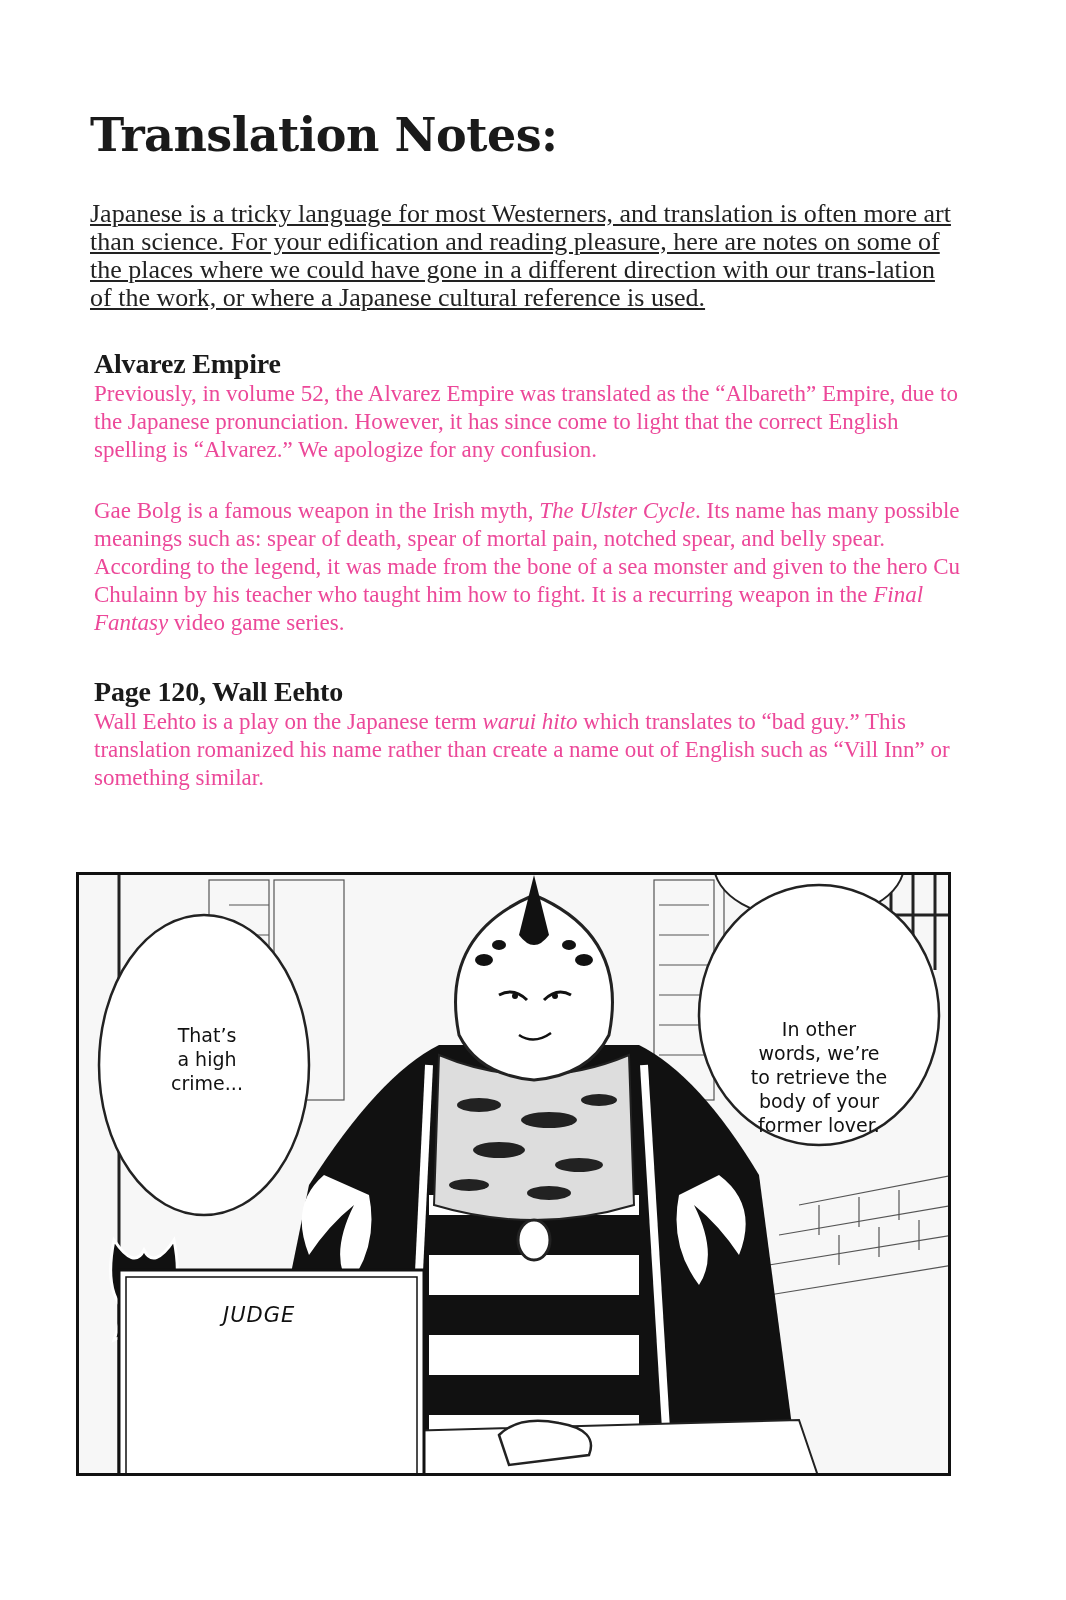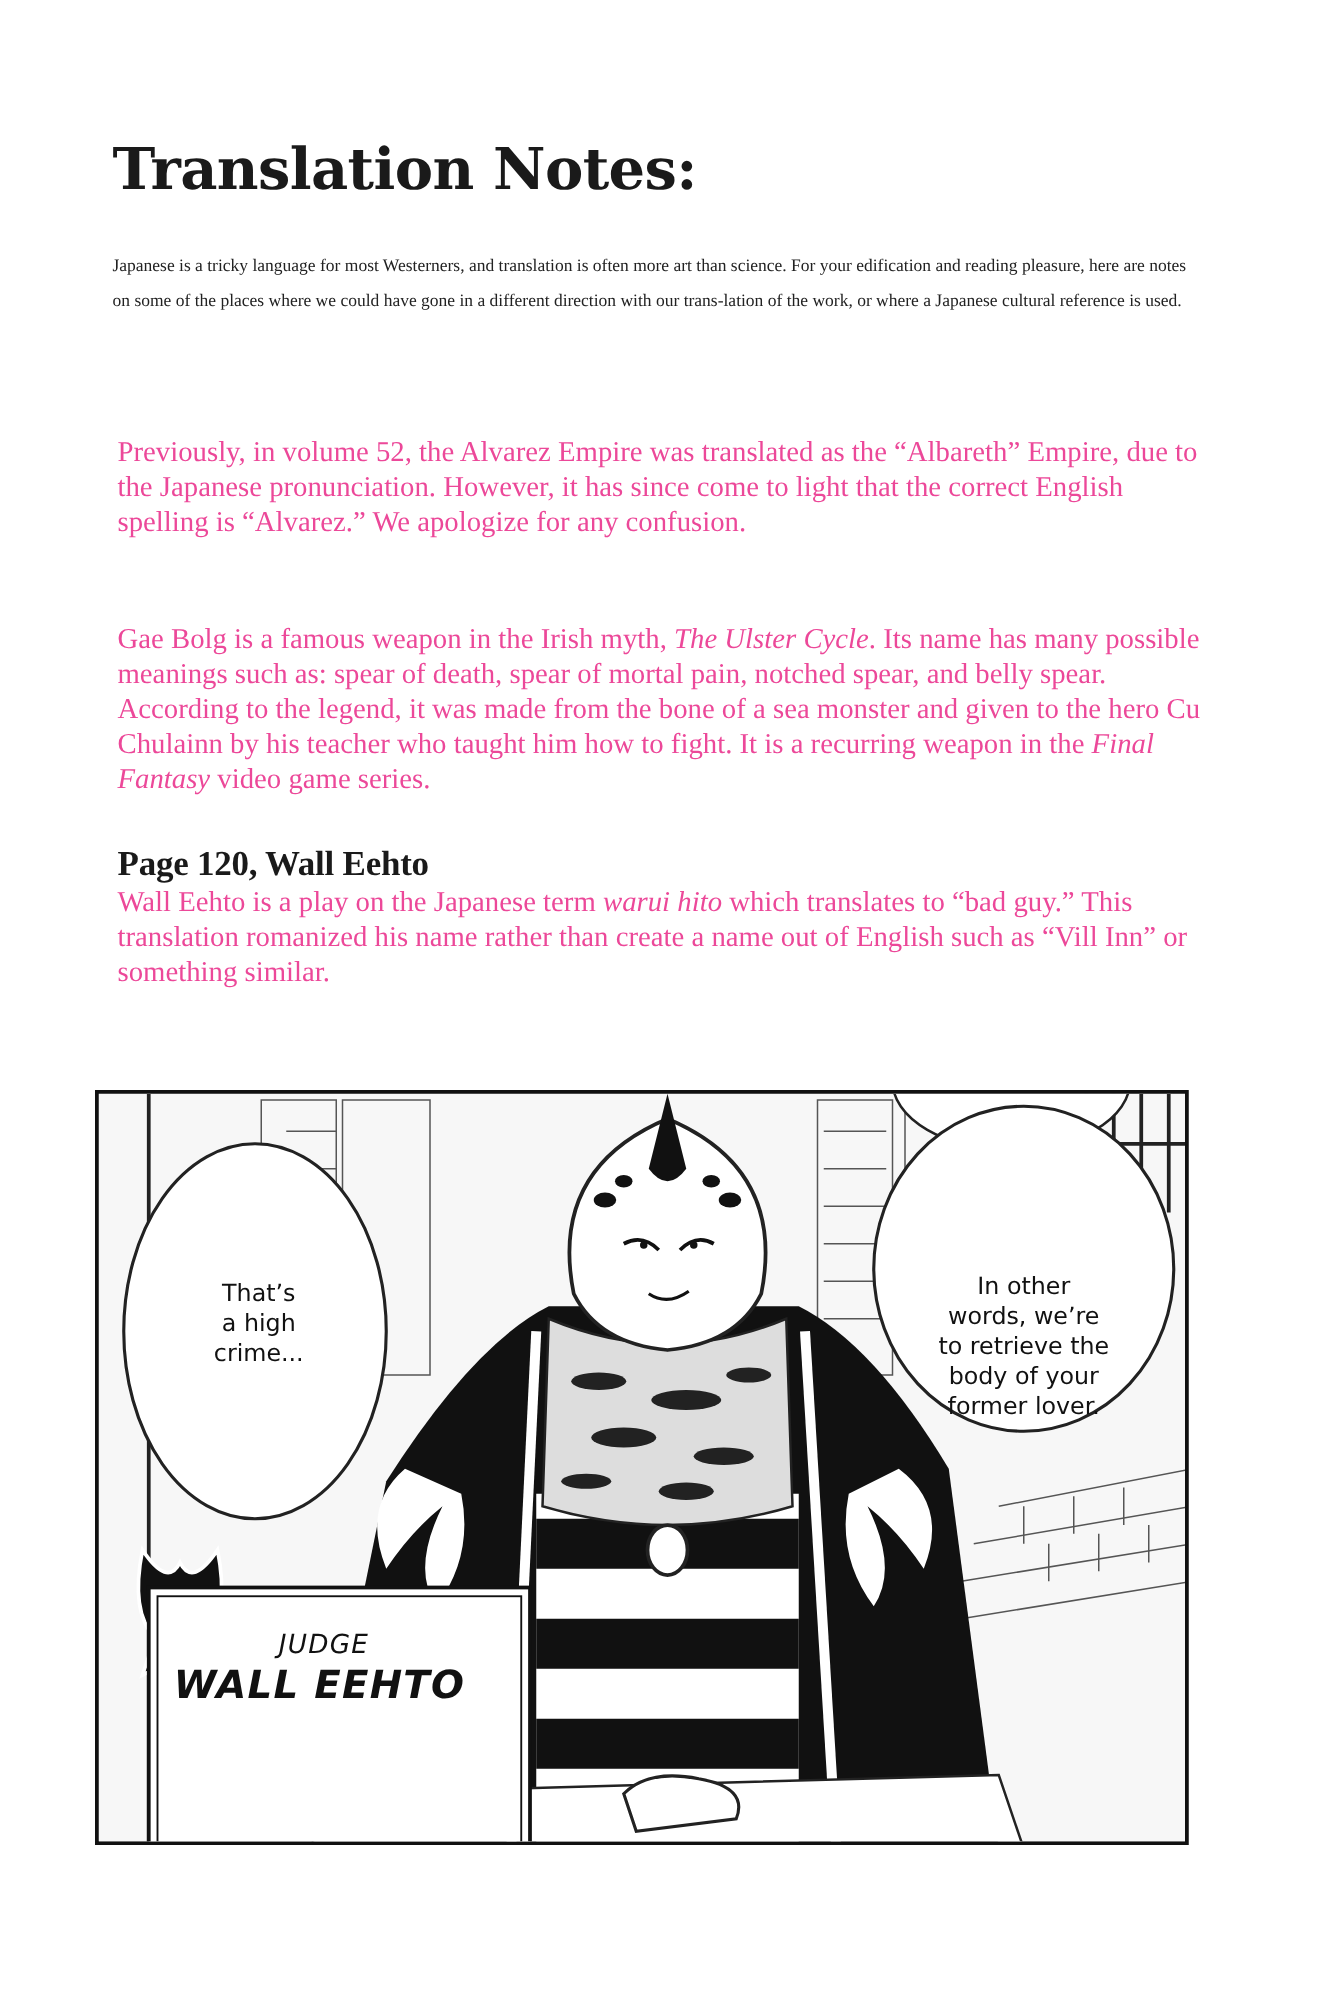--- a/index.html
+++ b/index.html
@@ -6,21 +6,21 @@
     html, body { width: 1066px; height: 1600px; background: #ffffff; overflow: hidden; }
     body { position: relative; font-family: "Liberation Serif", "DejaVu Serif", serif; color: #1d1d1d; }
 
     .title {
       position: absolute; left: 90px; top: 108px;
       font-family: "DejaVu Serif", "Liberation Serif", serif;
       font-weight: bold; font-size: 46px; letter-spacing: -0.5px; color: #1a1a1a;
     }
     .intro {
       position: absolute; left: 90px; top: 200px; width: 870px;
-      font-size: 14px; line-height: 28px; color: #222;
+      font-size: 26px; line-height: 28px; color: #222; text-decoration: underline;
     }
     .note { position: absolute; left: 94px; width: 870px; }
     .note h2 {
       font-family: "Liberation Serif", serif; font-weight: bold;
       font-size: 28px; line-height: 32px; color: #1a1a1a; letter-spacing: -0.2px;
     }
     .note p { font-size: 23px; line-height: 28px; color: #ec4899; }
     .note p i { font-style: italic; }
     #note-0 { top: 348px; }
     #note-1 { top: 497px; }
@@ -49,20 +49,21 @@
       font-size: 31px; color: #111; letter-spacing: 1px;
     }
   </style>
 </head>
 <body>
 
 <h1 class="title">Translation Notes:</h1>
 <p class="intro">Japanese is a tricky language for most Westerners, and translation is often more art than science. For your edification and reading pleasure, here are notes on some of the places where we could have gone in a different direction with our trans-lation of the work, or where a Japanese cultural reference is used.</p>
 
 <section class="note" id="note-0">
+  <h2>Alvarez Empire</h2>
   <p><span>Previously, in volume 52, the Alvarez Empire was translated as the “Albareth” Empire, due to the Japanese pronunciation. However, it has since come to light that the correct English spelling is “Alvarez.” We apologize for any confusion.</span></p>
 </section>
 
 <section class="note" id="note-1">
   <p><span>Gae Bolg is a famous weapon in the Irish myth, </span><i>The Ulster Cycle</i><span>. Its name has many possible meanings such as: spear of death, spear of mortal pain, notched spear, and belly spear. According to the legend, it was made from the bone of a sea monster and given to the hero Cu Chulainn by his teacher who taught him how to fight. It is a recurring weapon in the </span><i>Final Fantasy</i><span> video game series.</span></p>
 </section>
 
 <section class="note" id="note-2">
   <h2>Page 120, Wall Eehto</h2>
   <p><span>Wall Eehto is a play on the Japanese term </span><i>warui hito</i><span> which translates to “bad guy.” This translation romanized his name rather than create a name out of English such as “Vill Inn” or something similar.</span></p>
@@ -155,14 +156,13 @@
     <div>crime...</div>
   </div>
   <div class="bubble-text bubble-right">
     <div>In other</div>
     <div>words, we’re</div>
     <div>to retrieve the</div>
     <div>body of your</div>
     <div>former lover.</div>
   </div>
   <div class="caption-label">JUDGE</div>
-  <div class="caption-name">WALL EEHTO</div>
 </div>
 
 </body></html>

